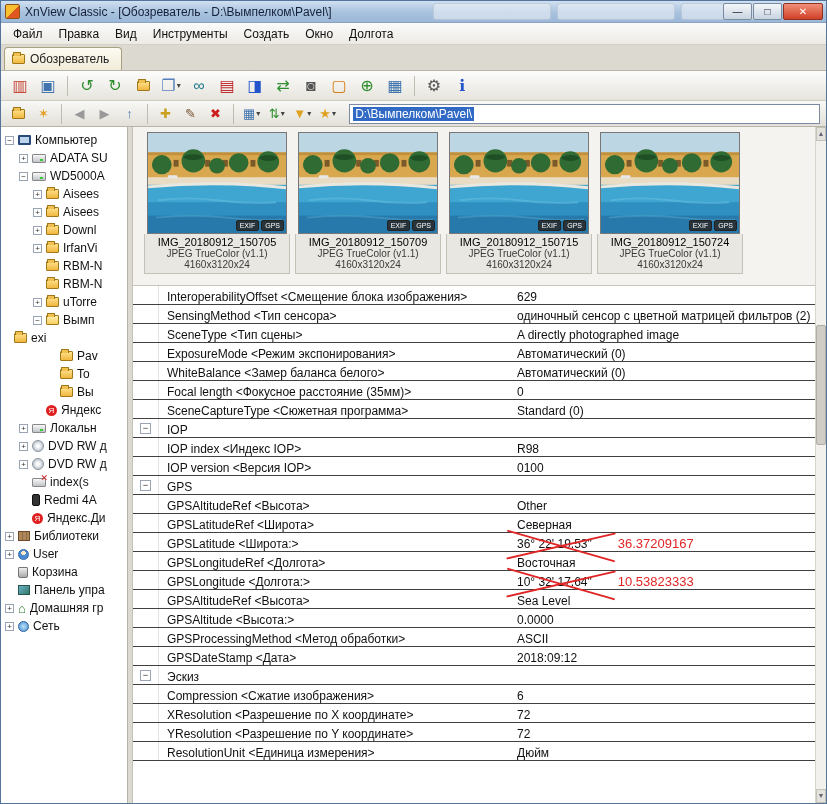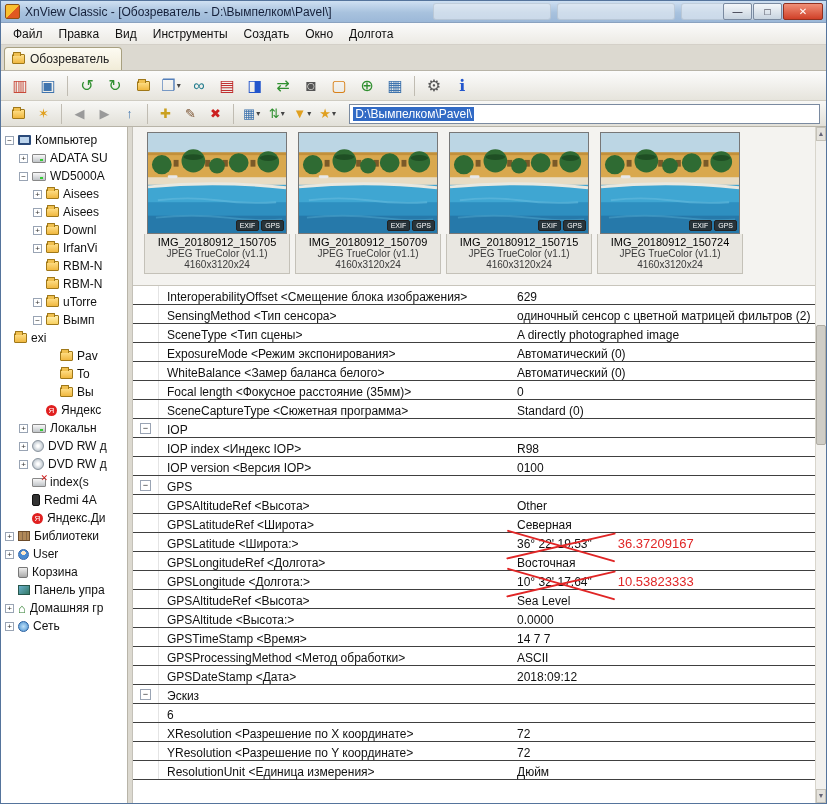--- a/index.html
+++ b/index.html
@@ -656,42 +656,38 @@
             <div class="exif-name">GPSAltitudeRef &lt;Высота&gt;</div>
             <div class="exif-value"><span>Sea Level</span></div>
           </div>
           <div class="exif-row">
             <div class="exif-gutter"></div>
             <div class="exif-name">GPSAltitude &lt;Высота:&gt;</div>
             <div class="exif-value"><span>0.0000</span></div>
           </div>
           <div class="exif-row">
             <div class="exif-gutter"></div>
-            <div class="exif-name">GPSTimeStamp &lt;Время&gt;</div>
-            <div class="exif-value"><span>14 7 7</span></div>
-          </div>
-          <div class="exif-row">
-            <div class="exif-gutter"></div>
             <div class="exif-name">GPSProcessingMethod &lt;Метод обработки&gt;</div>
             <div class="exif-value"><span>ASCII</span></div>
           </div>
           <div class="exif-row">
             <div class="exif-gutter"></div>
             <div class="exif-name">GPSDateStamp &lt;Дата&gt;</div>
             <div class="exif-value"><span>2018:09:12</span></div>
           </div>
           <div class="exif-row group">
             <div class="exif-gutter">
               <span class="cbox">−</span>
             </div>
             <div class="exif-name">Эскиз</div>
             <div class="exif-value"><span></span></div>
           </div>
           <div class="exif-row">
             <div class="exif-gutter"></div>
+            <div class="exif-name">Compression &lt;Сжатие изображения&gt;</div>
             <div class="exif-value"><span>6</span></div>
           </div>
           <div class="exif-row">
             <div class="exif-gutter"></div>
             <div class="exif-name">XResolution &lt;Разрешение по X координате&gt;</div>
             <div class="exif-value"><span>72</span></div>
           </div>
           <div class="exif-row">
             <div class="exif-gutter"></div>
             <div class="exif-name">YResolution &lt;Разрешение по Y координате&gt;</div>

